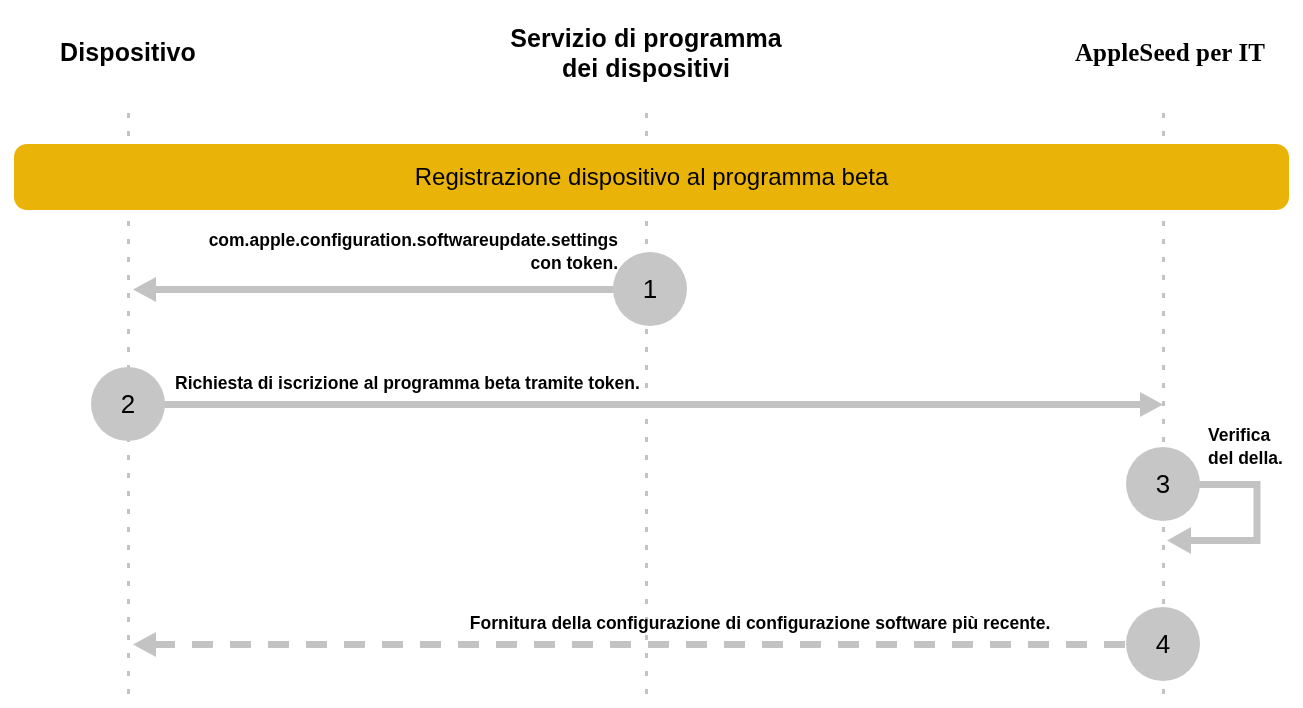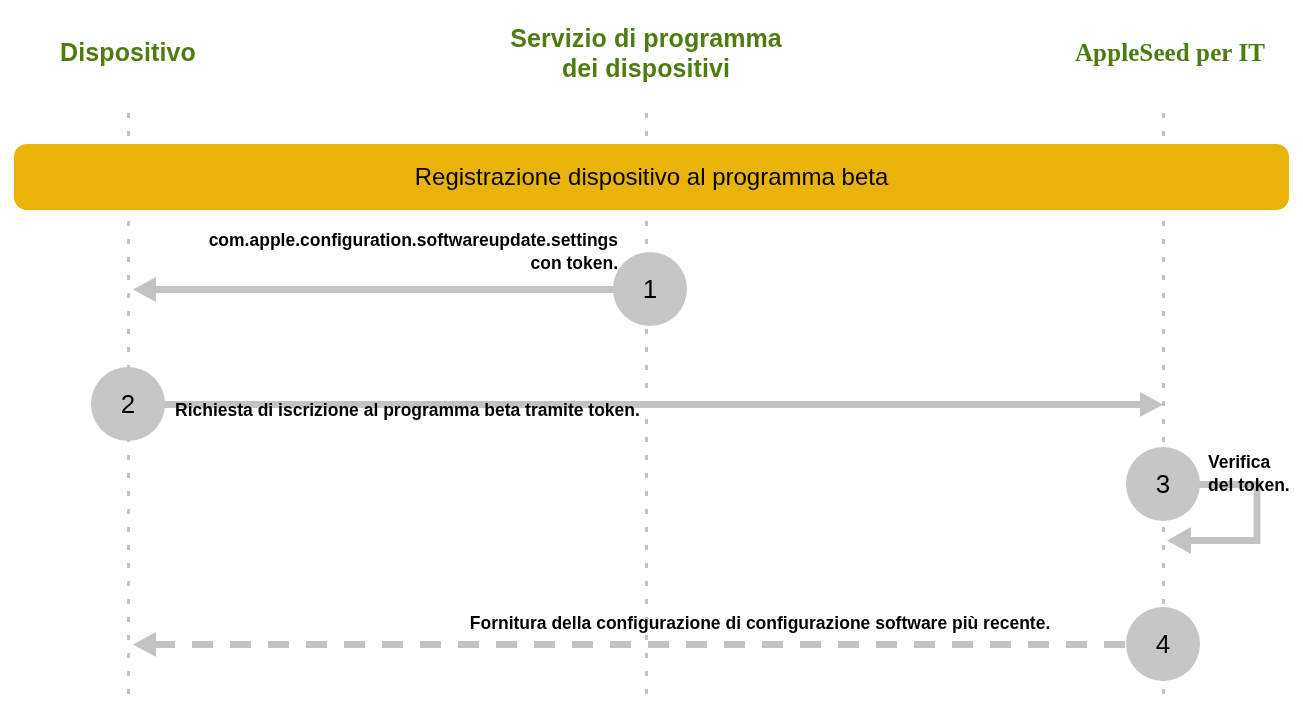--- a/index.html
+++ b/index.html
@@ -25,21 +25,21 @@
     left: 0;
     width: 1303px;
     height: 708px;
   }
   .col-title {
     position: absolute;
     text-align: center;
     font-size: 25px;
     font-weight: 700;
     line-height: 1.18;
-    color: #4d7c0f;
+    color: #000000;
     letter-spacing: 0.1px;
     white-space: pre-line;
   }
   .phase-banner {
     position: absolute;
     display: flex;
     align-items: center;
     justify-content: center;
     border-radius: 13px;
     font-size: 24px;
@@ -51,21 +51,20 @@
     line-height: 1.32;
     color: #000000;
     white-space: pre-line;
     font-weight: bold;
   }
   .msg-label.right {
     text-align: right;
   }
   .msg-label.left {
     text-align: left;
-    margin-top: 27px;
   }
   .msg-label.center {
     text-align: center;
   }
   .step-badge {
     position: absolute;
     display: flex;
     align-items: center;
     justify-content: center;
     border-radius: 50%;
@@ -117,21 +116,21 @@
   <div class="phase-banner" style="left:14px; top:144px; width:1275px; height:66px; background:#eab308;">
     <span>Registrazione dispositivo al programma beta</span>
   </div>
 
   <div class="msg-label right" style="left:128px; top:229px; width:490px;">com.apple.configuration.softwareupdate.settings
 con token.</div>
 
   <div class="msg-label left" style="left:175px; top:372px; width:900px;">Richiesta di iscrizione al programma beta tramite token.</div>
 
   <div class="msg-label left" style="left:1208px; top:424px; width:95px;">Verifica
-del token.</div>
+del della.</div>
 
   <div class="msg-label center" style="left:400px; top:612px; width:720px;">Fornitura della configurazione di configurazione software più recente.</div>
 
   <div class="step-badge" style="left:613px; top:252px; width:74px; height:74px; background:#c6c6c6;">
     <span>1</span>
   </div>
 
   <div class="step-badge" style="left:91px; top:367px; width:74px; height:74px; background:#c6c6c6;">
     <span>2</span>
   </div>

